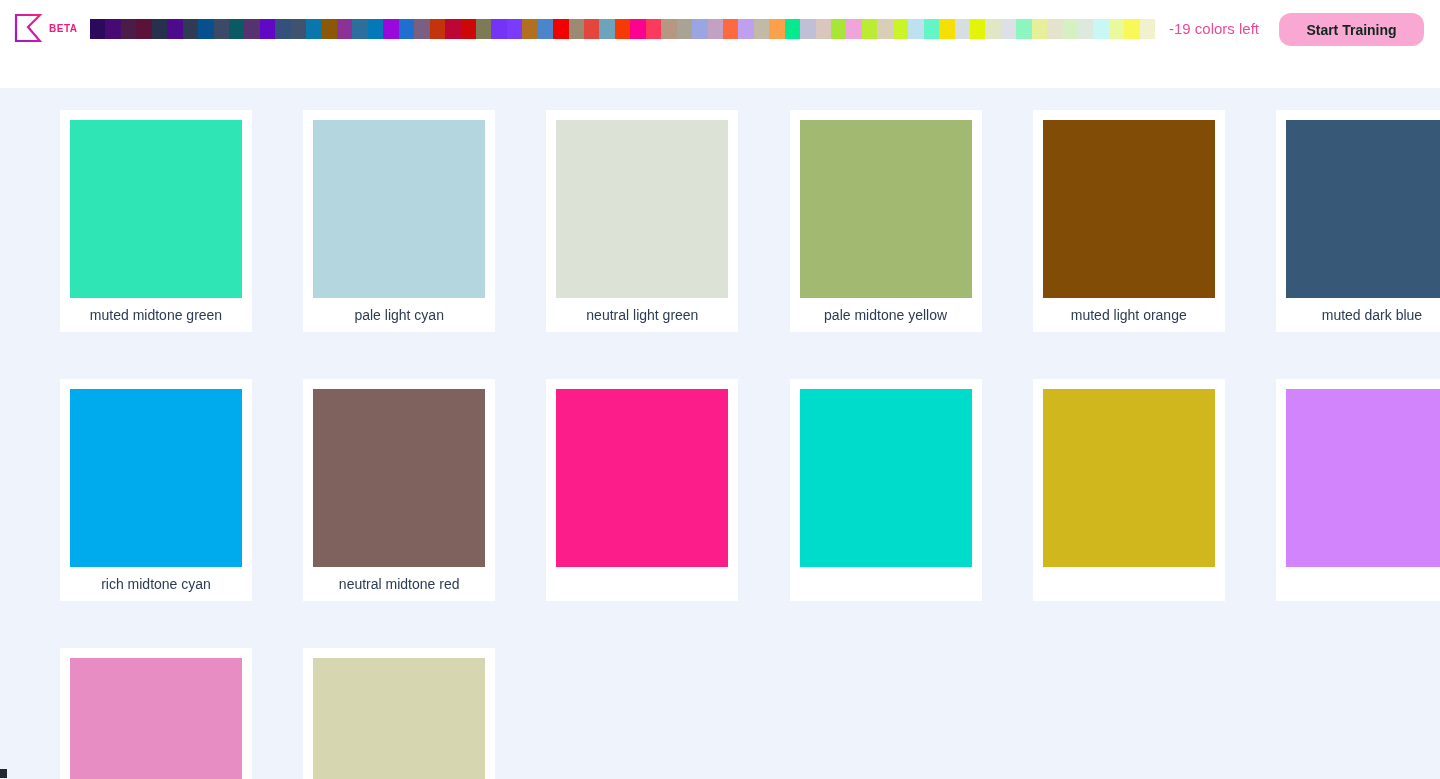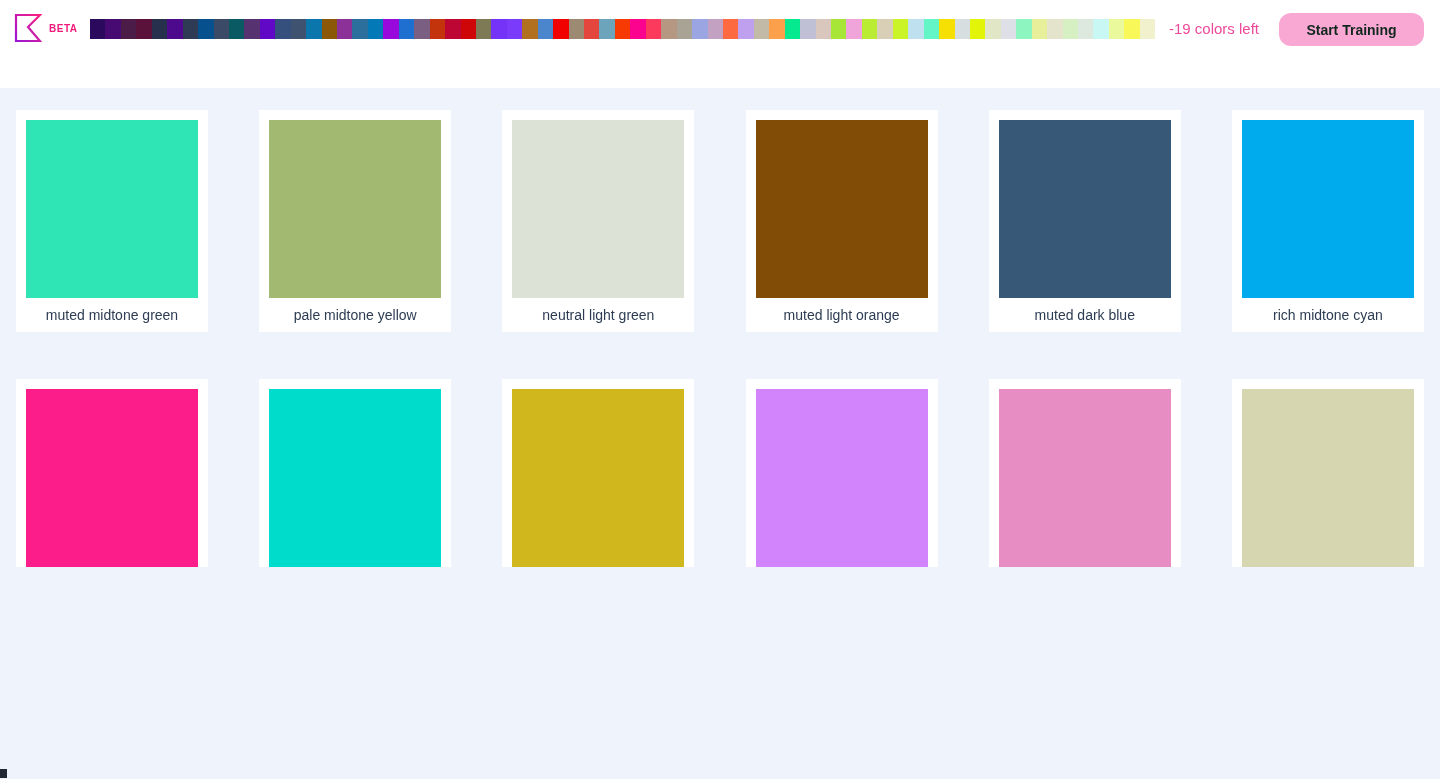--- a/index.html
+++ b/index.html
@@ -64,21 +64,21 @@
   .grid {
     display: grid;
     grid-template-columns: repeat(6, 192px);
     justify-content: space-between;
     row-gap: 47px;
   }
   .card {
     width: 192px;
     background: #ffffff;
     padding: 10px 10px 0 10px;
-    display: flex; flex-direction: column; align-items: center;
+    display: flex; flex-direction: column; align-items: center; margin-left: 44px;
   }
   .card .swatch {
     width: 172px; height: 178px;
     display: block;
   }
   .card .label {
     height: 34px; line-height: 34px;
     font-size: 14px; color: #2d3c52;
     white-space: nowrap;
   }
@@ -186,39 +186,47 @@
   <button class="start-btn">Start Training</button>
 </div>
 
 <div class="board">
   <div class="grid">
       <div class="card">
         <div class="swatch" style="background: rgb(47, 229, 182);"></div>
         <div class="label">muted midtone green</div>
       </div>
       <div class="card">
+        <div class="swatch" style="background: rgb(180, 215, 223);"></div>
+        <div class="label">pale light cyan</div>
+      </div>
+      <div class="card">
+        <div class="swatch" style="background: rgb(220, 227, 214);"></div>
+        <div class="label">neutral light green</div>
+      </div>
+      <div class="card">
         <div class="swatch" style="background: rgb(161, 185, 113);"></div>
         <div class="label">pale midtone yellow</div>
       </div>
       <div class="card">
-        <div class="swatch" style="background: rgb(220, 227, 214);"></div>
-        <div class="label">neutral light green</div>
-      </div>
-      <div class="card">
         <div class="swatch" style="background: rgb(129, 76, 6);"></div>
         <div class="label">muted light orange</div>
       </div>
       <div class="card">
         <div class="swatch" style="background: rgb(55, 88, 119);"></div>
         <div class="label">muted dark blue</div>
       </div>
       <div class="card">
         <div class="swatch" style="background: rgb(0, 171, 237);"></div>
         <div class="label">rich midtone cyan</div>
       </div>
+      <div class="card">
+        <div class="swatch" style="background: rgb(127, 98, 94);"></div>
+        <div class="label">neutral midtone red</div>
+      </div>
       <div class="card no-label">
         <div class="swatch" style="background: rgb(252, 29, 139);"></div>
       </div>
       <div class="card no-label">
         <div class="swatch" style="background: rgb(0, 220, 203);"></div>
       </div>
       <div class="card no-label">
         <div class="swatch" style="background: rgb(207, 183, 29);"></div>
       </div>
       <div class="card no-label">

